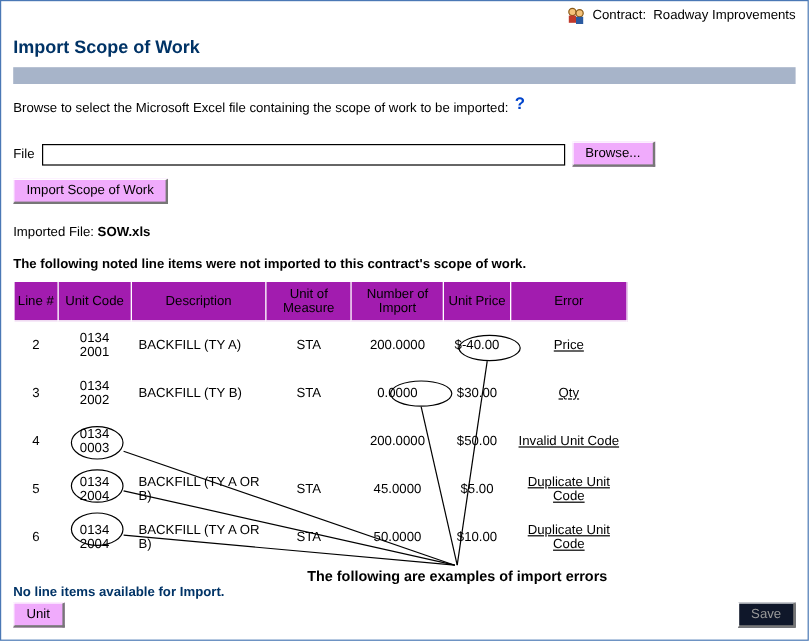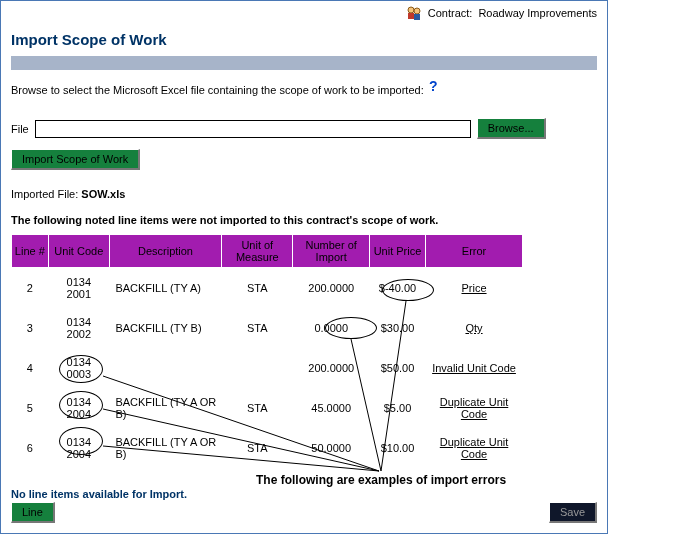--- a/index.html
+++ b/index.html
@@ -5,21 +5,21 @@
   * { box-sizing: border-box; }
   body {
     margin: 0;
     font-family: Arial, Helvetica, sans-serif;
     font-size: 11px;
     color: #000;
     background: #fff;
   }
   .frame {
     border: 1px solid #4a78b5;
-    width: 608px;
+    width: 674px;
     height: 534px;
     position: relative;
     padding: 8px 10px;
     overflow: hidden;
   }
   .contract-bar {
     position: absolute;
     top: 4px;
     right: 10px;
     font-size: 11px;
@@ -66,21 +66,21 @@
     flex: none;
     width: 436px;
     height: 18px;
     border: 1px solid #000;
     font-size: 11px;
     padding: 1px 3px;
   }
   .btn {
     font-family: Arial, sans-serif;
     font-size: 11px;
-    background: #15803d;
+    background: #f0abfc;
     border-top: 1px solid #fff;
     border-left: 1px solid #fff;
     border-right: 2px solid #777;
     border-bottom: 2px solid #777;
     padding: 3px 10px;
     cursor: pointer;
   }
   .btn-disabled {
     color: #999;
     background: #0f172a;
@@ -260,21 +260,21 @@
           <td>50.0000</td>
           <td>$10.00</td>
           <td class="err"><a href="#">Duplicate Unit Code</a></td>
         </tr>
       </tbody>
   </table>
 
   <div class="no-items">No line items available for Import.</div>
 
   <div class="bottom-row">
-    <button class="btn">Line</button>
+    <button class="btn">Unit</button>
     <button class="btn btn-disabled">Save</button>
   </div>
 
   <div class="anno" style="left:0;top:0;width:100%;height:100%;">
 
     <div class="oval" style="left:381px; top:278px; width:52px; height:22px;"></div>
     <div class="oval" style="left:324px; top:316px; width:52px; height:22px;"></div>
     <div class="oval" style="left:58px;  top:354px; width:44px; height:28px;"></div>
     <div class="oval" style="left:58px;  top:390px; width:44px; height:28px;"></div>
     <div class="oval" style="left:58px;  top:426px; width:44px; height:28px;"></div>

